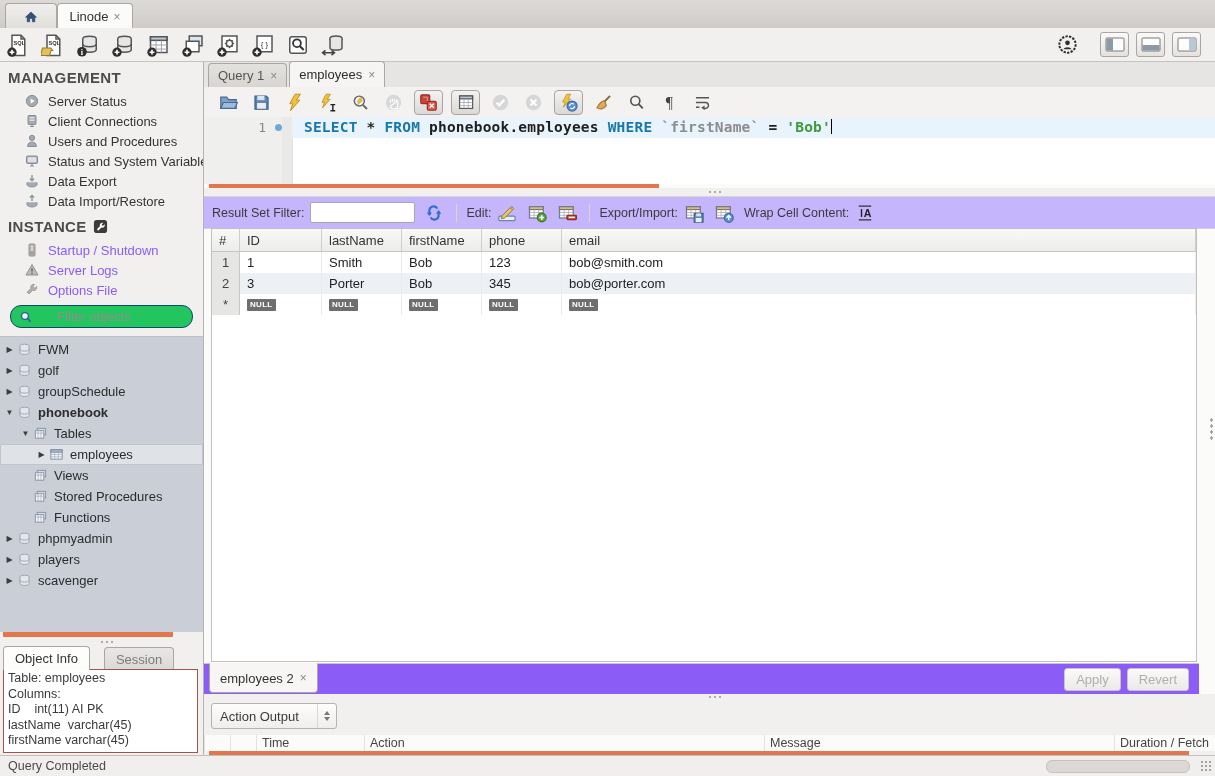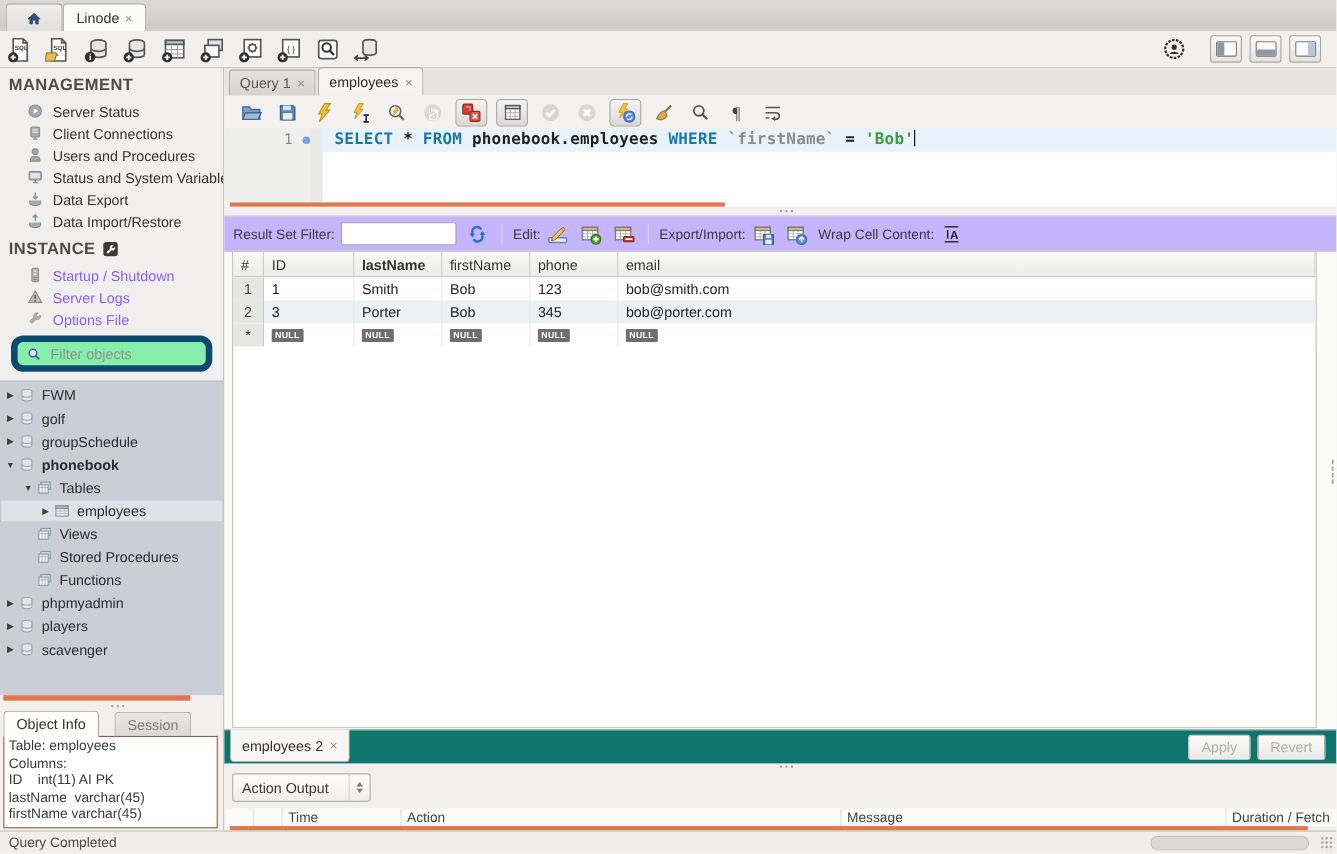--- a/index.html
+++ b/index.html
@@ -38,22 +38,22 @@
   .sec-title{font-size:15px;font-weight:bold;color:#4c4c4c;letter-spacing:.4px;
              padding:7px 0 5px 8px;display:flex;align-items:center;gap:6px}
   .sec-title .icon{width:15px;height:15px}
   .side-item{height:20px;display:flex;align-items:center;gap:8px;padding-left:24px;font-size:13px;
              color:#343434;white-space:nowrap;overflow:hidden}
   .side-item .icon{width:16px;height:16px;flex:none}
   .side-item.disabled{color:#8b5cf6}
   .schemas-head{display:flex;align-items:center;padding:10px 8px 2px 8px}
   .schemas-head .sp{flex:1}
   .schemas-head .hicon{width:15px;height:15px;margin-left:7px}
-  .filter-wrap{margin:5px 10px 8px 10px;height:21px;background:#86efac;border:6px solid #0c4a6e;
-               border-radius:11px;display:flex;align-items:center;padding:0 8px;gap:6px;flex:none}
+  .filter-wrap{margin:5px 10px 8px 10px;height:21px;background:#22c55e;border:1px solid #0c4a6e;
+               border-radius:11px;display:flex;align-items:center;padding:0 8px;gap:22px;flex:none}
   .filter-wrap .icon{width:14px;height:14px;flex:none}
   .filter-wrap input{border:none;outline:none;flex:1;font-size:13px;color:#333;background:transparent;min-width:0}
   ::placeholder{color:#8f8f8f}
   #tree{flex:1;background:var(--treebg);overflow:hidden;padding-top:2px;border-top:1px solid #bcc1ca}
   .tree-row{height:21px;display:flex;align-items:center;font-size:13px;color:#2c2c2c;white-space:nowrap}
   .tree-row.selected{background:#dfe2e6;box-shadow:inset 0 0 0 1px #c2c6cb}
   .tree-arrow{width:11px;text-align:center;font-size:8px;color:#3c3c3c;flex:none}
   .tree-row .icon{width:15px;height:15px;margin:0 6px 0 2px;flex:none}
   .tree-row.bold{font-weight:bold}
   .sb-orange-row{height:5px;flex:none;background:#f1f0ee}
@@ -113,21 +113,21 @@
   .g-hcell{font-size:13px;color:#333;padding:0 7px;display:flex;align-items:center;
            border-right:1px solid #cecece;box-sizing:border-box;flex:none;overflow:hidden}
   .g-row{display:flex;height:21px}
   .g-row.alt{background:#edf0f4}
   .g-cell{font-size:13px;color:#222;padding:0 7px;display:flex;align-items:center;
           border-right:1px solid #ebebeb;box-sizing:border-box;flex:none;overflow:hidden}
   .rownum{background:#e6e6e5;border-right:1px solid #c9c9c7;color:#444;justify-content:center;padding:0}
   .null-badge{background:var(--nullbg);color:#fff;font-size:8px;font-weight:bold;padding:2px 3px;
               border-radius:1px;line-height:1;letter-spacing:.3px}
 
-  .rs-tabbar{position:absolute;top:601px;left:0;right:0;height:31px;background:#0f766e;border-top:1px solid #c9c6c3}
+  .rs-tabbar{position:absolute;top:601px;left:0;right:16px;height:31px;background:#8b5cf6;border-top:1px solid #c9c6c3}
   .rs-tab{position:absolute;left:5px;top:-1px;height:28px;padding:0 10px;display:flex;align-items:center;gap:6px;
           font-size:13px;color:#333;background:#f7f6f4;border:1px solid #a9a6a3;border-top:1px solid #f7f6f4;
           border-radius:0 0 4px 4px}
   .btn-wrap{position:absolute;right:10px;top:4px;display:flex;gap:6px}
   .btn{height:23px;padding:0 11px;border:1px solid #c7c4c1;border-radius:3px;
        background:linear-gradient(#fafaf9,#eceae8);font-size:13px;color:#b1aeab}
 
   .output{position:absolute;top:638px;left:0;right:0;bottom:0;background:#f1f0ee}
   .ao-select{position:absolute;left:7px;top:3px;width:126px;height:26px;box-sizing:border-box;
              background:linear-gradient(#fdfdfc,#f0eeec);border:1px solid #b5b2af;border-radius:3px;
@@ -747,21 +747,21 @@
           <path d="M5.2 4.8v6.4" stroke="#222" stroke-width="1.1"></path>
           <text x="10" y="11.3" font-size="8.5" text-anchor="middle" fill="#222" font-weight="bold">A</text>
         </svg>
       </span>
   </div>
 
   <div class="grid-wrap">
     <div class="g-head" id="g-head">
         <div class="g-hcell" style="width: 28px; justify-content: flex-start;">#</div>
         <div class="g-hcell" style="width: 82px;">ID</div>
-        <div class="g-hcell" style="width: 80px; font-weight: bold;">lastName</div>
+        <div class="g-hcell" style="width: 80px;">lastName</div>
         <div class="g-hcell" style="width: 80px;">firstName</div>
         <div class="g-hcell" style="width: 80px;">phone</div>
         <div class="g-hcell" style="flex: 1 1 0%;">email</div>
       </div>
     <div id="g-body">
         <div class="g-row">
           <div class="g-cell rownum" style="width: 28px;">1</div>
           <div class="g-cell" style="width: 82px;">1</div>
           <div class="g-cell" style="width: 80px;">Smith</div>
           <div class="g-cell" style="width: 80px;">Bob</div>

